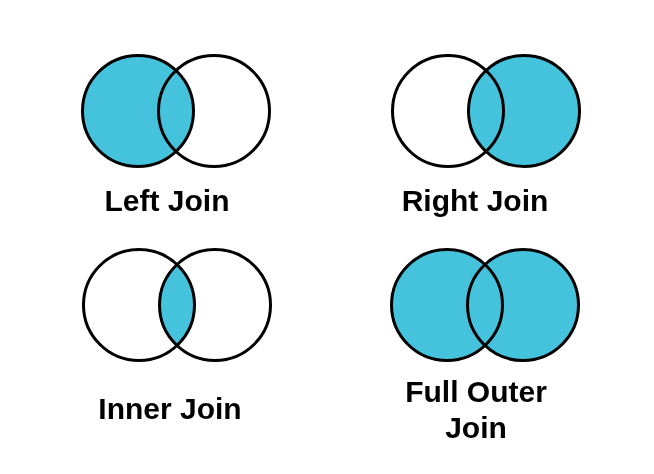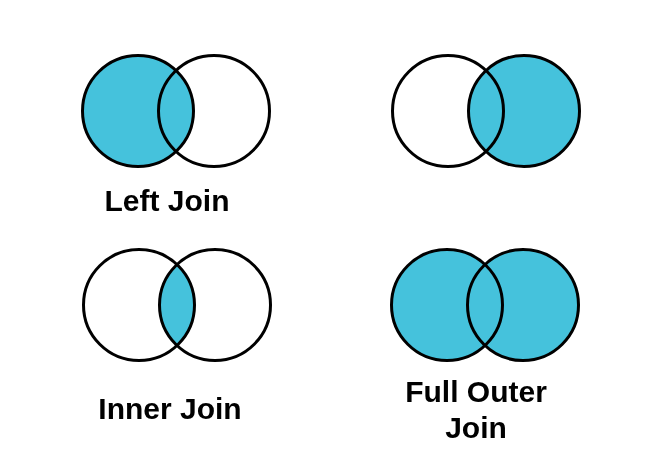--- a/index.html
+++ b/index.html
@@ -76,20 +76,21 @@
             <circle cx="59" cy="58" r="55.5"></circle>
           </clipPath>
         </defs>
       <circle class="fill-a" cx="59" cy="58" r="55.5" fill="#FFFFFF"></circle>
       <circle class="fill-b" cx="135" cy="58" r="55.5" fill="#45C2DC"></circle>
       <circle class="fill-lens" cx="135" cy="58" r="55.5" clip-path="url(#clipA1)" fill="#45C2DC"></circle>
       <circle class="outline" cx="59" cy="58" r="55.5" stroke="#000000"></circle>
       <circle class="outline" cx="135" cy="58" r="55.5" stroke="#000000"></circle>
     </svg>
   </div>
+  <div class="venn-label" id="label-1" style="color: rgb(0, 0, 0);">Right Join</div>
 
   <div class="venn" id="venn-2">
     <svg viewBox="0 0 194 116">
       <defs>
           <clipPath id="clipA2">
             <circle cx="59" cy="58" r="55.5"></circle>
           </clipPath>
         </defs>
       <circle class="fill-a" cx="59" cy="58" r="55.5" fill="#FFFFFF"></circle>
       <circle class="fill-b" cx="135" cy="58" r="55.5" fill="#FFFFFF"></circle>

